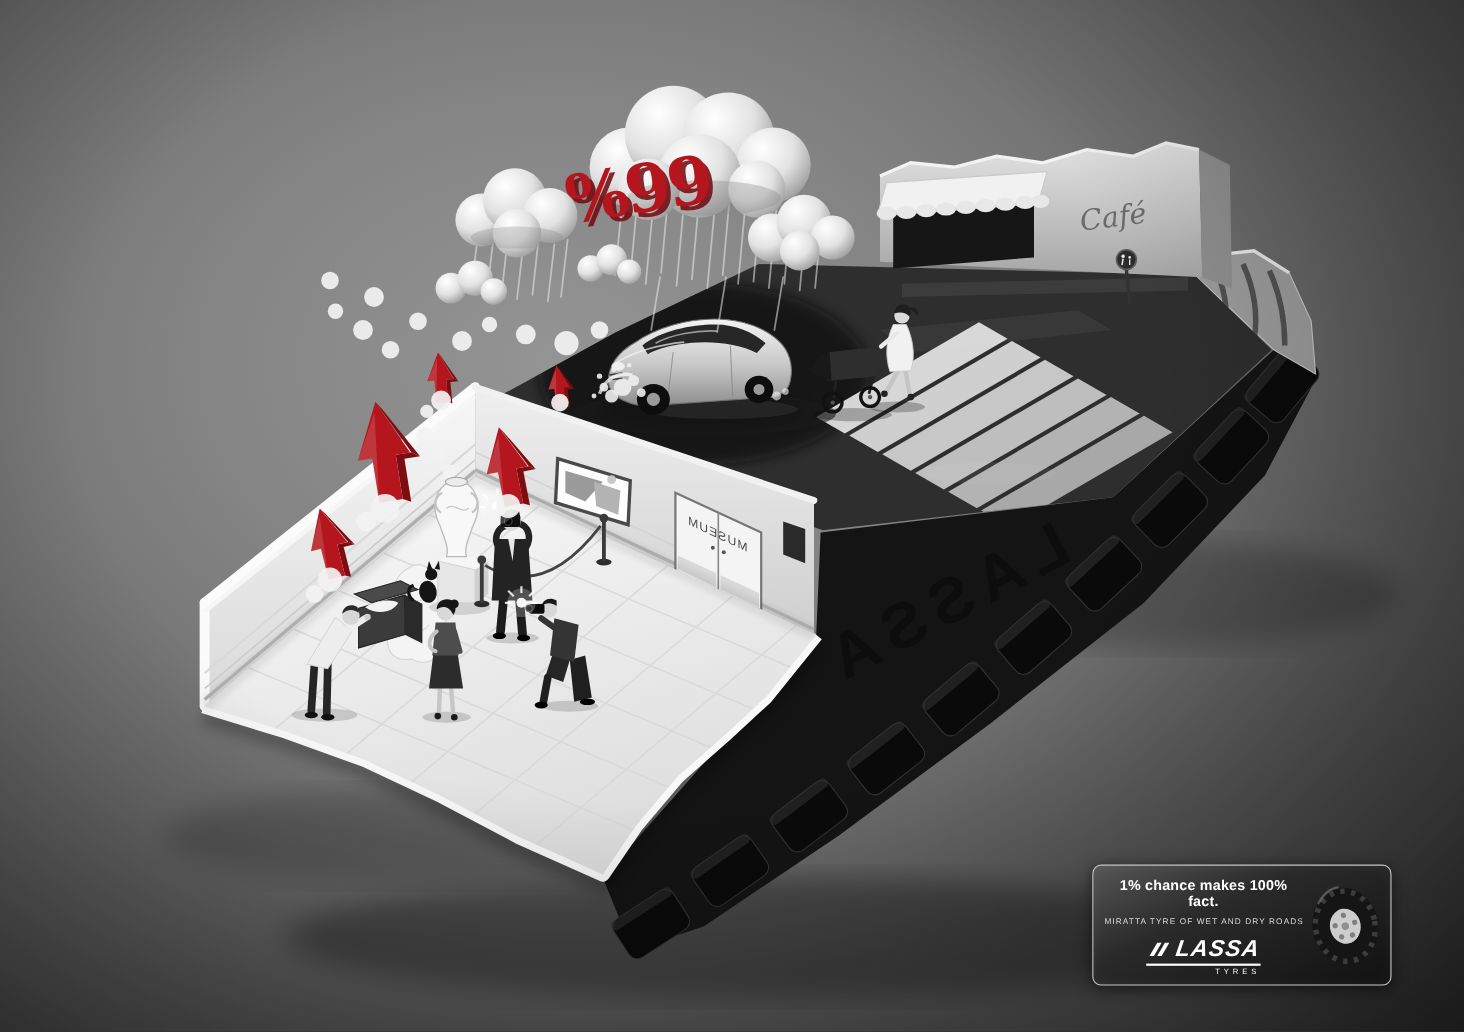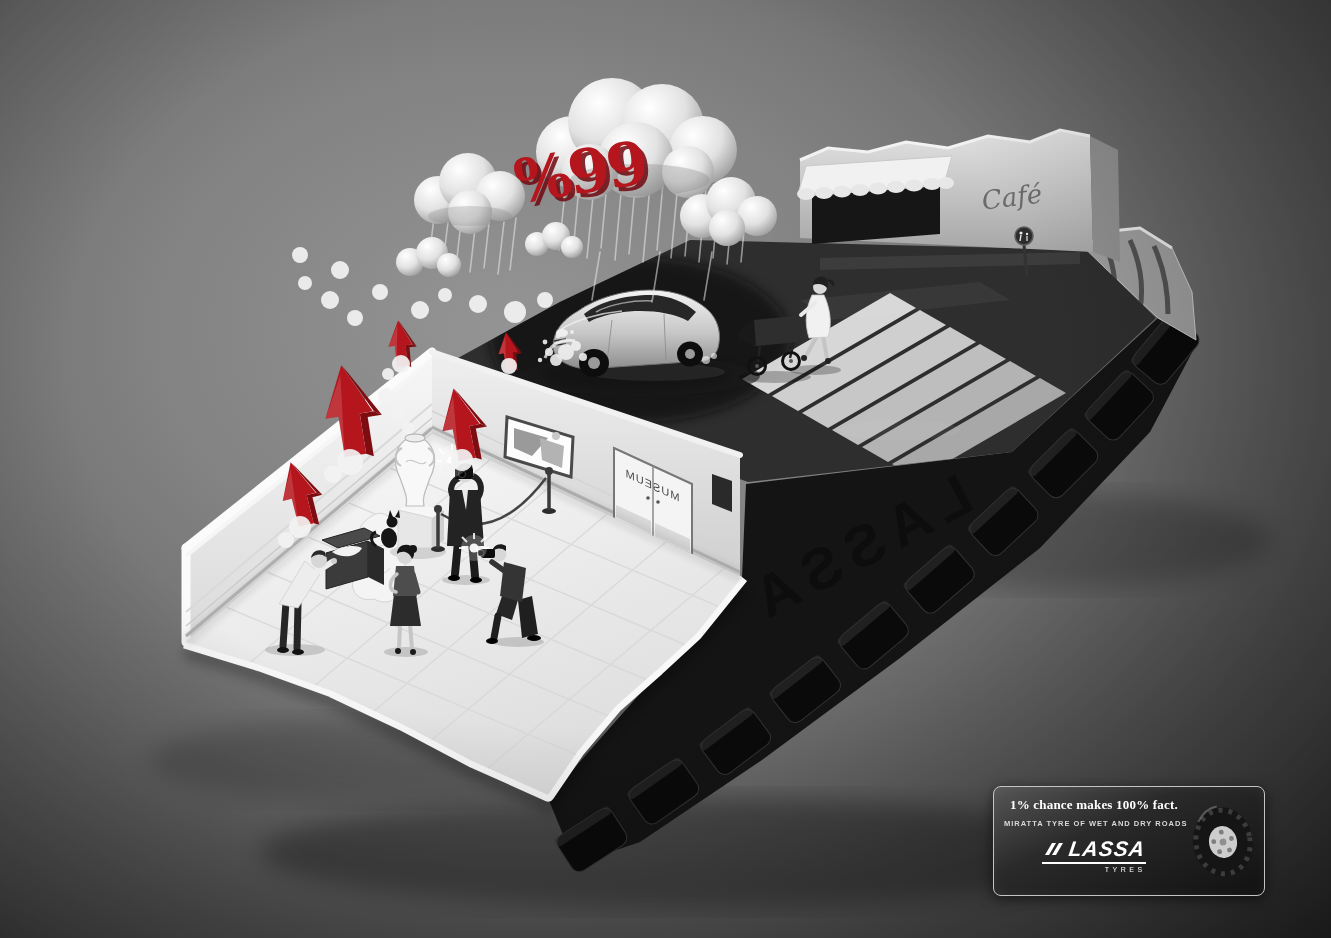--- a/index.html
+++ b/index.html
@@ -21,22 +21,22 @@
   .badge{
     position:absolute;left:993px;top:786px;width:272px;height:110px;
     box-sizing:border-box;
     border:1px solid #c4c4c4;border-radius:8px;
     background:linear-gradient(155deg,#565656 0%,#2a2a2a 38%,#111 100%);
     box-shadow:0 3px 14px rgba(0,0,0,.55), inset 0 0 14px rgba(255,255,255,.05);
   }
   .badge-text{
     position:absolute;left:10px;top:10px;width:180px;text-align:center;color:#fff;
   }
-  .badge-headline{font-size:13px;font-weight:bold;letter-spacing:.2px;font-family:Liberation Serif, serif;}
-  .badge-subline{font-size:7.5px;letter-spacing:1px;color:#d9d9d9;margin-top:6px;white-space:nowrap;font-weight:bold;}
+  .badge-headline{font-size:13px;font-weight:bold;letter-spacing:.2px;}
+  .badge-subline{font-size:7.5px;letter-spacing:1px;color:#d9d9d9;margin-top:6px;white-space:nowrap;}
   .brand{display:inline-block;margin-top:9px;}
   .brand-row{display:flex;align-items:center;justify-content:center;gap:3px;}
   .brand-name{
     font-size:21px;font-weight:900;font-style:italic;letter-spacing:1px;color:#fff;
     transform:skewX(-8deg);display:inline-block;
   }
   .brand-underline{height:2px;background:#fff;margin-top:1px;}
   .brand-sub{font-size:7px;letter-spacing:3.5px;color:#fff;text-align:right;margin-top:2px;}
   .badge-tire{position:absolute;right:8px;top:9px;}
 </style>

